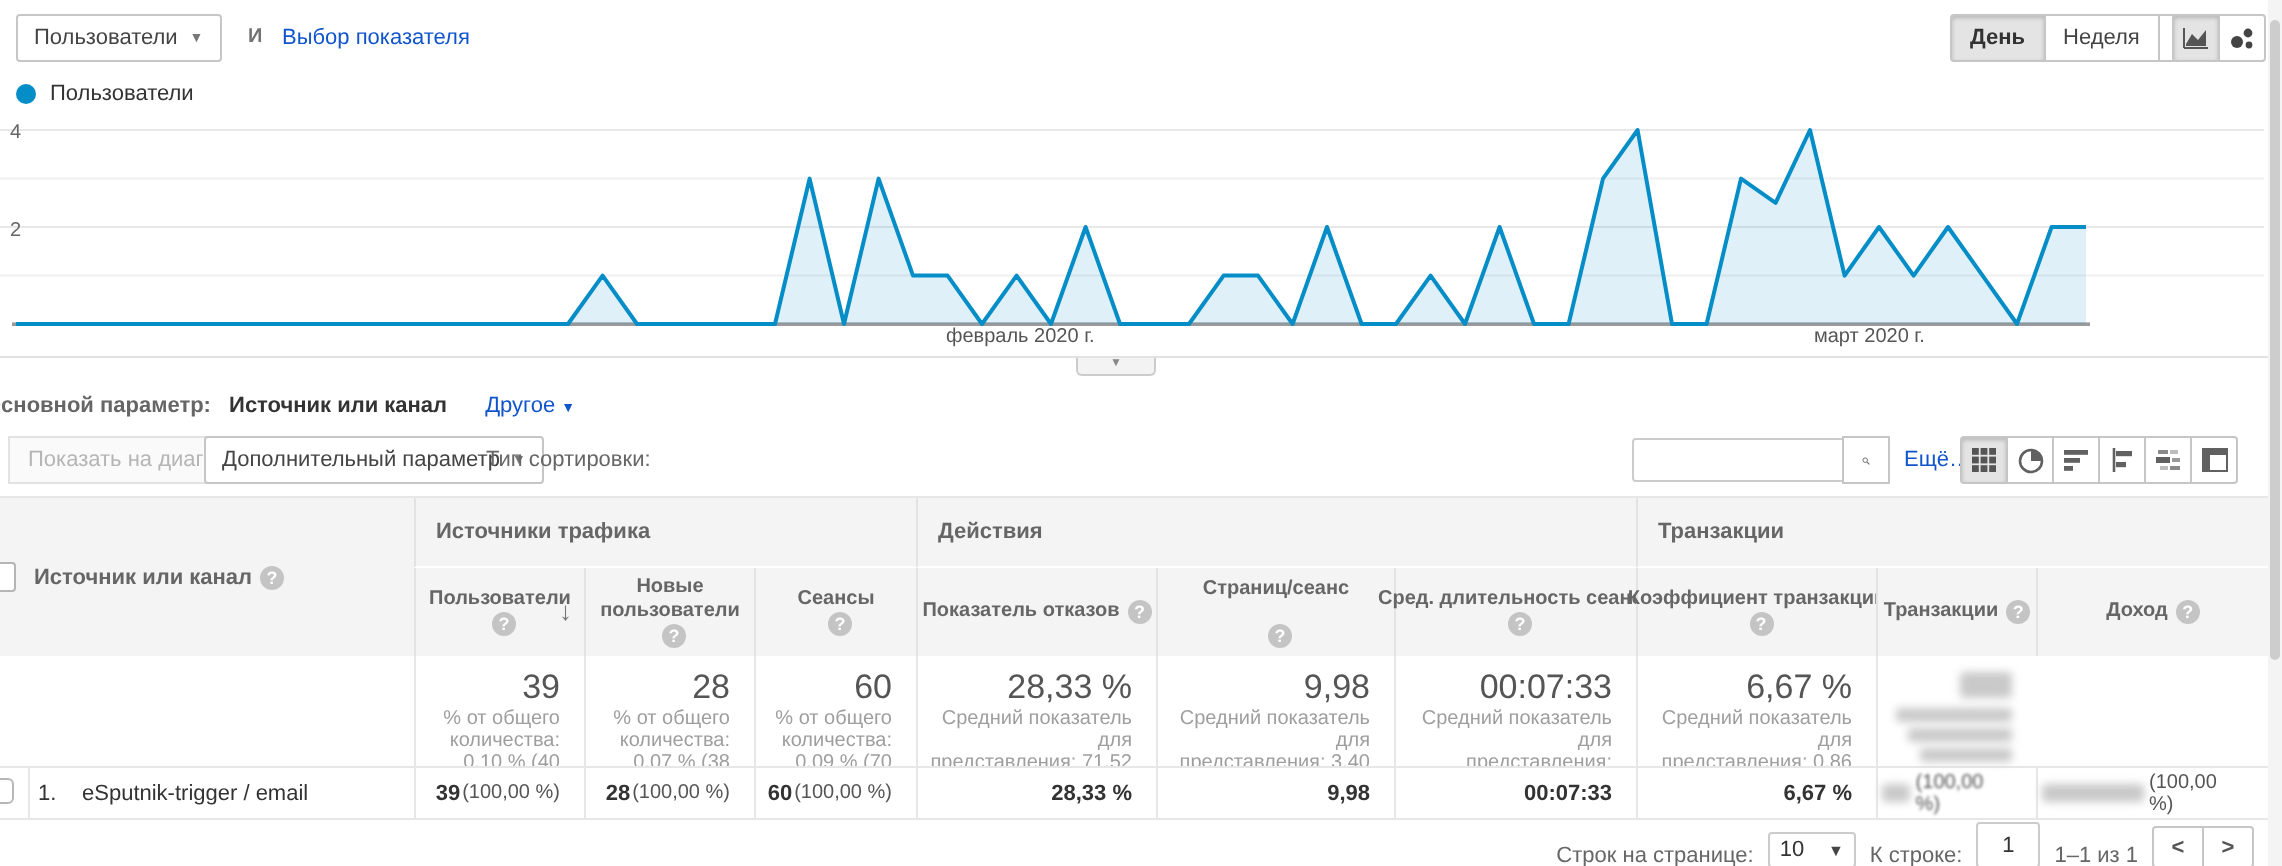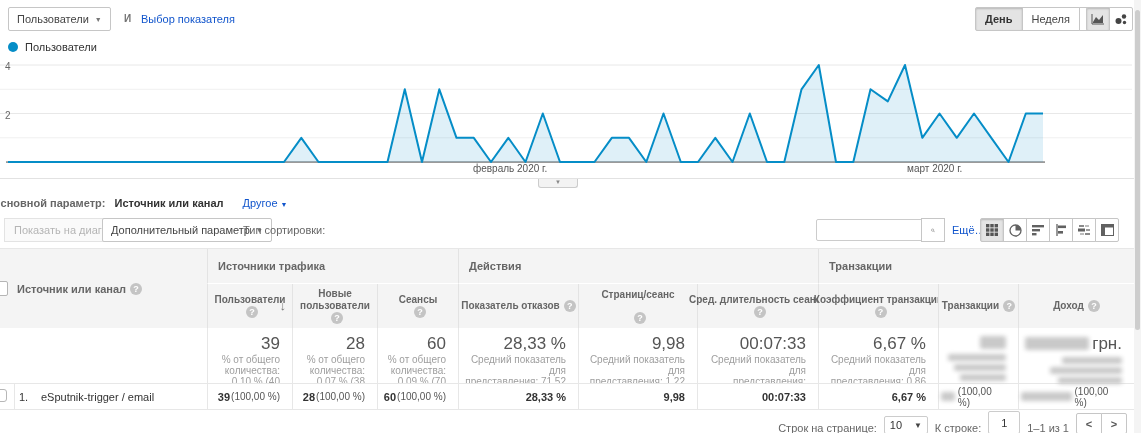--- a/index.html
+++ b/index.html
@@ -318,21 +318,21 @@
       <div class="sub">
           <div>Средний показатель для</div>
           <div>представления: 71,52 %</div>
           <div>(-60,39 %)</div>
         </div>
     </div>
     <div class="scell" style="grid-column:7;grid-row:3;">
       <div class="val">9,98</div>
       <div class="sub">
           <div>Средний показатель для</div>
-          <div>представления: 1,22</div>
+          <div>представления: 3,40</div>
           <div>(325,01 %)</div>
         </div>
     </div>
     <div class="scell" style="grid-column:8;grid-row:3;">
       <div class="val">00:07:33</div>
       <div class="sub">
           <div>Средний показатель для</div>
           <div>представления: 00:01:13</div>
           <div>(519,93 %)</div>
         </div>
@@ -350,35 +350,20 @@
           <span class="chip" style="width:26px;height:13px;"></span>
         </div>
       <div class="chiprow" style="margin-top:5px;">
           <span class="chip" style="width:58px;height:7px;"></span>
         </div>
       <div class="chiprow" style="margin-top:3px;">
           <span class="chip" style="width:52px;height:7px;"></span>
         </div>
       <div class="chiprow" style="margin-top:3px;">
           <span class="chip" style="width:46px;height:7px;"></span>
-        </div>
-    </div>
-    <div class="scell" style="grid-column:11;grid-row:3;">
-      <div class="chiprow" style="margin-top:0;">
-        <span class="chip" style="width:64px;height:13px;"></span>
-        <span class="val">грн.</span>
-      </div>
-      <div class="chiprow" style="margin-top:4px;">
-          <span class="chip" style="width:60px;height:7px;"></span>
-        </div>
-      <div class="chiprow" style="margin-top:3px;">
-          <span class="chip" style="width:72px;height:7px;"></span>
-        </div>
-      <div class="chiprow" style="margin-top:3px;">
-          <span class="chip" style="width:64px;height:7px;"></span>
         </div>
     </div>
 
     <div class="dcell" style="grid-column:1;grid-row:4;border-left:none;"></div>
     <div class="dcell srccell" style="grid-column:2;grid-row:4;border-left:1px solid #e7e7e7;">
       <span class="rank">1.</span>
       <span>eSputnik-trigger / email</span>
     </div>
     <div class="dcell" style="grid-column:3;grid-row:4;">
       <span class="num">39</span>

